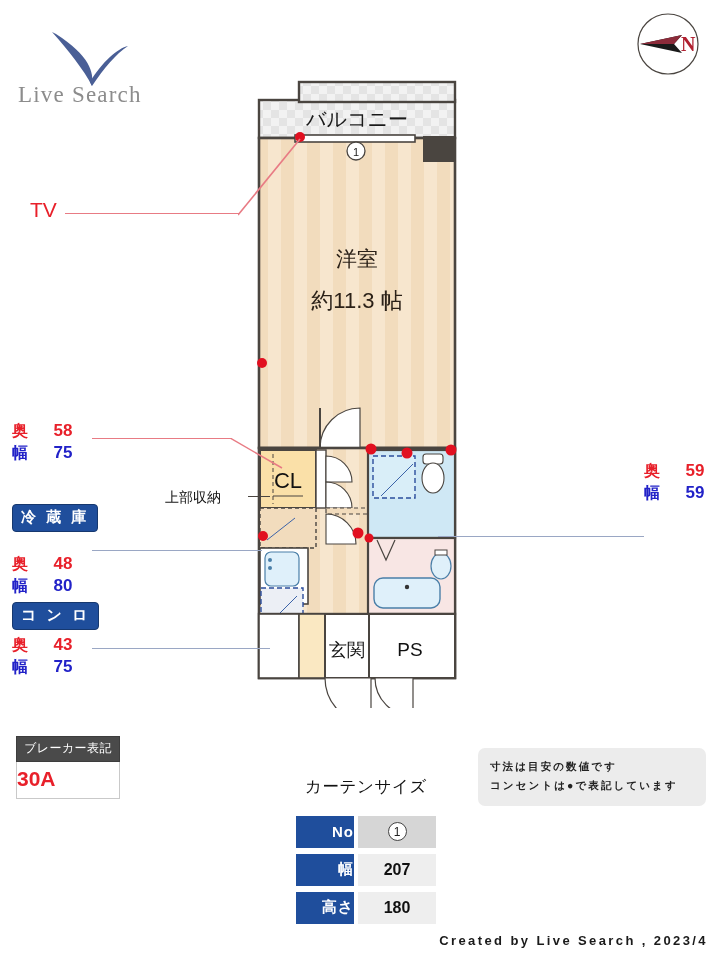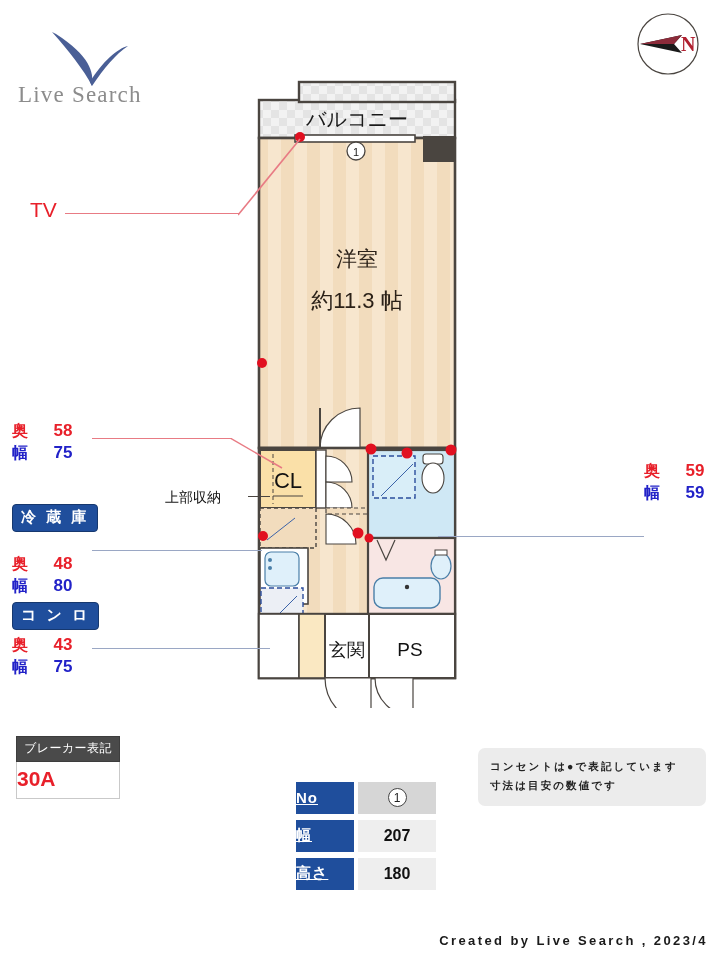--- a/index.html
+++ b/index.html
@@ -82,23 +82,22 @@
   
   #curtain { left: 292px; top: 776px; width: 148px; }
   #curtain .title {
     font-size: 16.5px; text-align: center; color: #111;
     margin-bottom: 12px; letter-spacing: .6px;
   }
   #curtain table { border-collapse: separate; border-spacing: 4px 6px; width: 100%; }
   #curtain td.k {
     background: #1f4e9c; color: #fff;
     font-size: 15px; font-weight: bold;
-    text-align: left; width: 58px; padding: 6px 0 7px 0;
+    text-align: right; width: 58px; padding: 6px 0 7px 0;
     letter-spacing: 1px;
-    text-decoration: underline;
   }
   #curtain td.v {
     background: #eeeeee; color: #111;
     font-size: 16px; font-weight: bold;
     text-align: center; padding: 6px 0 7px 0;
   }
   #curtain td.v.num { background: #d6d6d6; }
   .circnum {
     display: inline-block; width: 19px; height: 19px; line-height: 18px;
     border: 1.3px solid #444; border-radius: 50%;
@@ -305,20 +304,21 @@
   </div>
 </div>
 <div class="leader abs" style="left:438px; top:536px; width:206px;"></div>
 
 <div id="breaker" class="abs">
   <div class="head">ブレーカー表記</div>
   <div class="val">30A</div>
 </div>
 
 <div id="curtain" class="abs">
+  <div class="title">カーテンサイズ</div>
   <table>
     <tbody>
         <tr>
       <td class="k">No</td>
       <td class="v num">
         <span class="circnum">1</span>
       </td>
     </tr>
     <tr>
       <td class="k">幅</td>
@@ -326,17 +326,17 @@
     </tr>
     <tr>
       <td class="k">高さ</td>
       <td class="v">180</td>
     </tr>
   </tbody>
     </table>
 </div>
 
 <div id="note" class="abs">
+  <div>寸法は目安の数値です</div>
   <div>コンセントは●で表記しています</div>
-  <div>寸法は目安の数値です</div>
 </div>
 
 <div id="footer" class="abs">Created by Live Search , 2023/4</div>
 
 </body></html>

